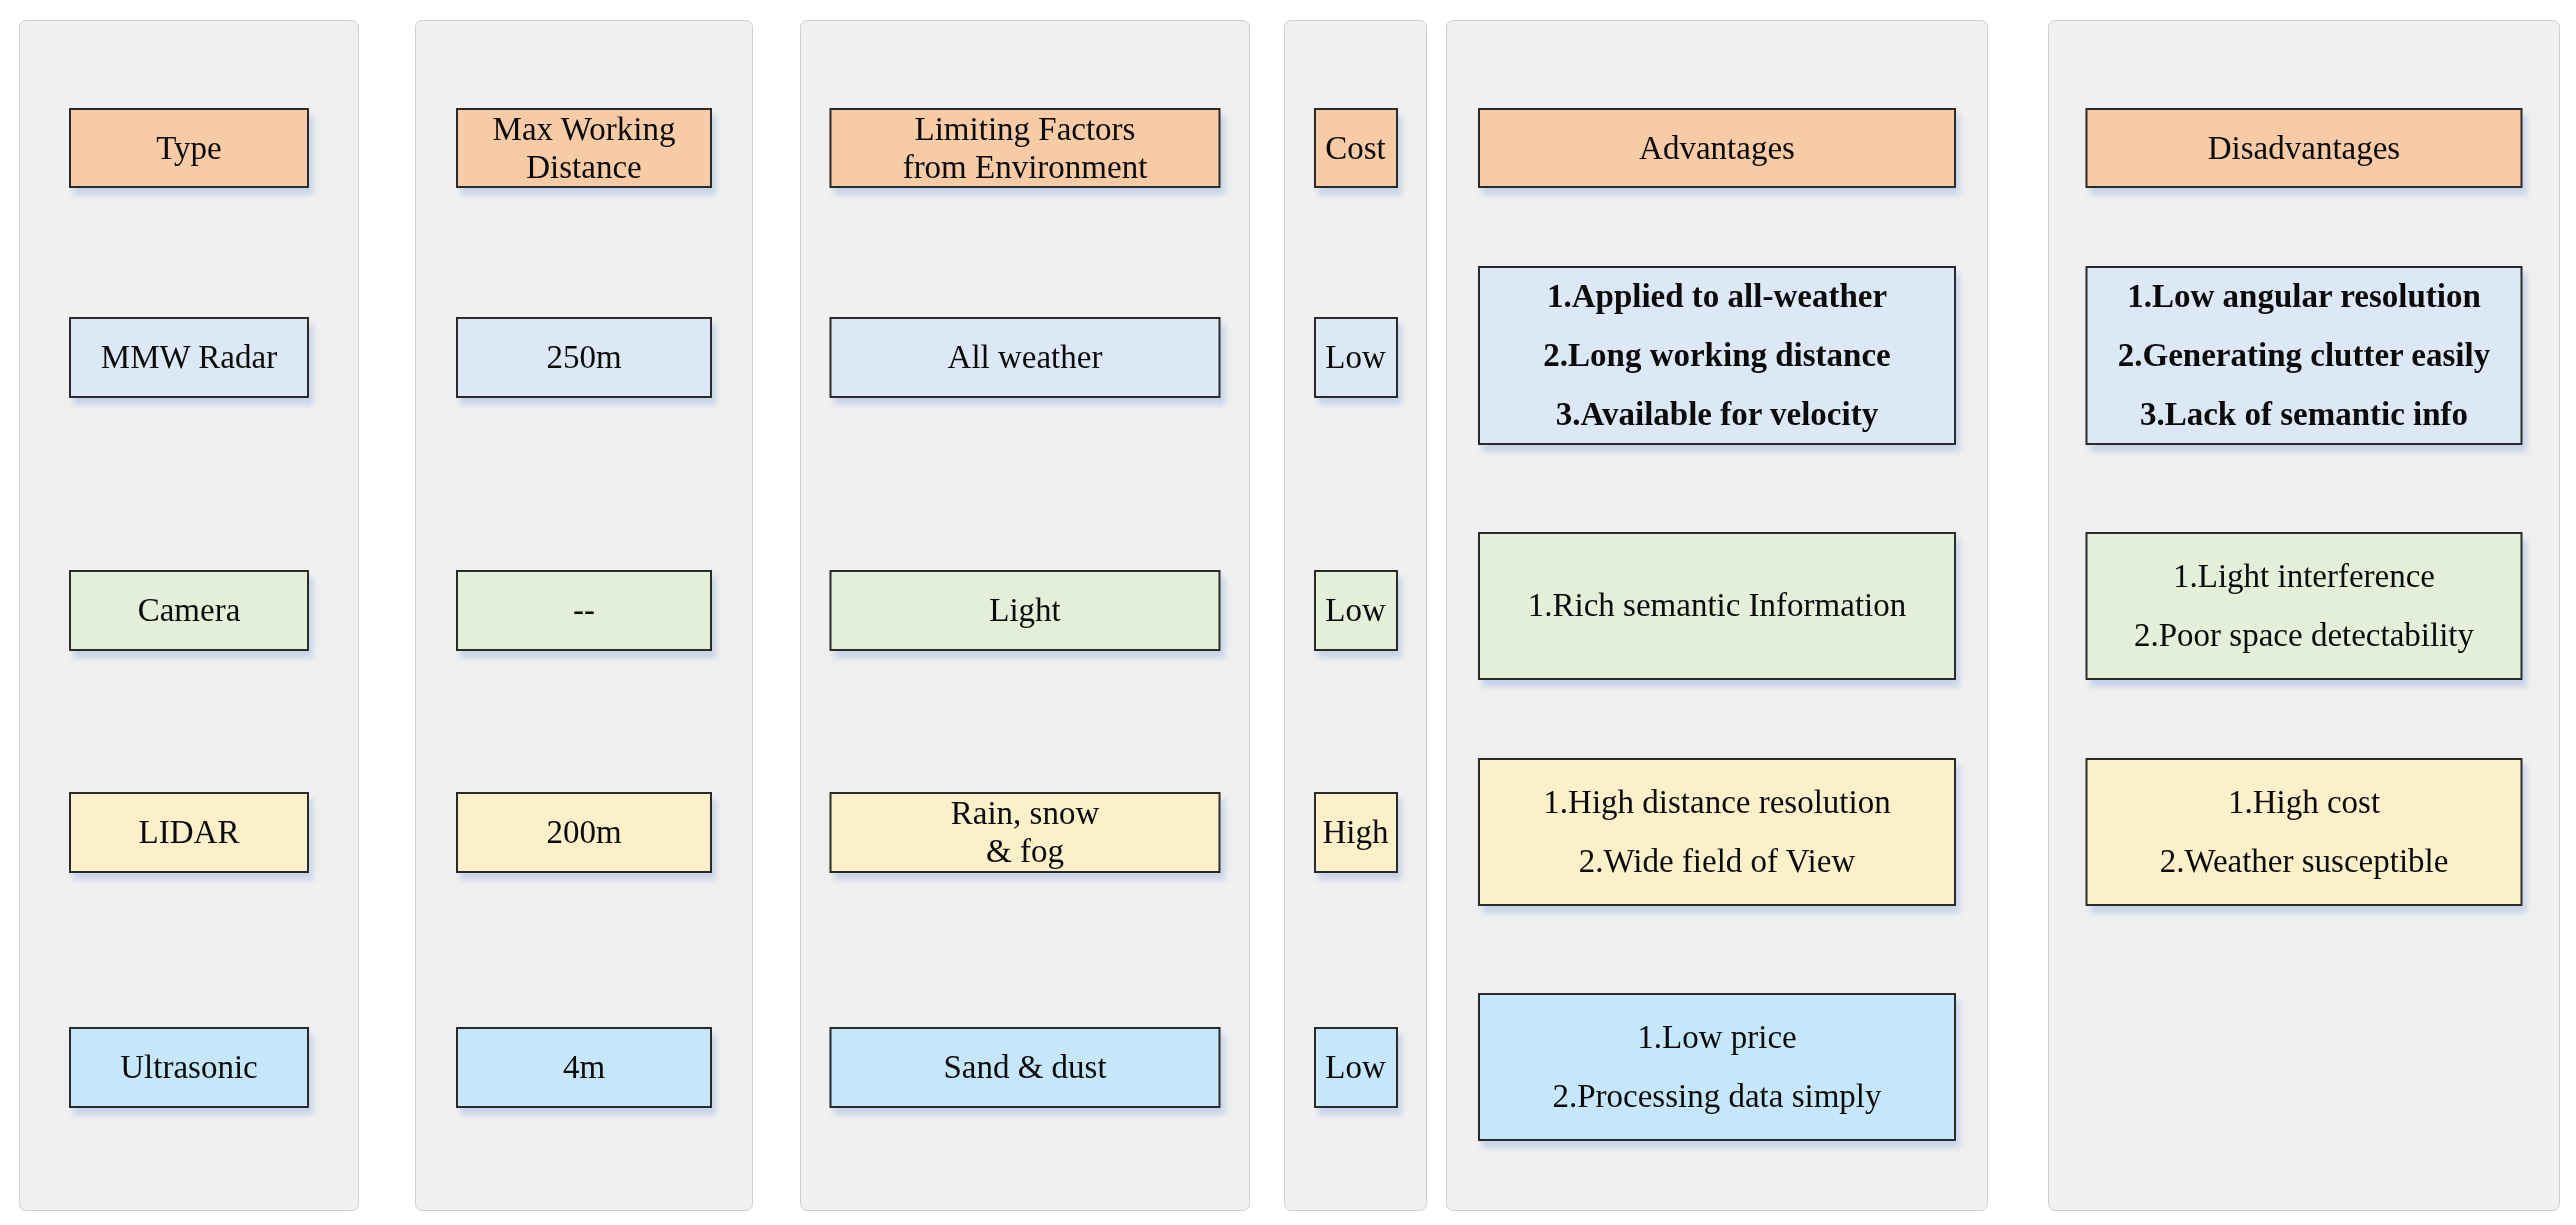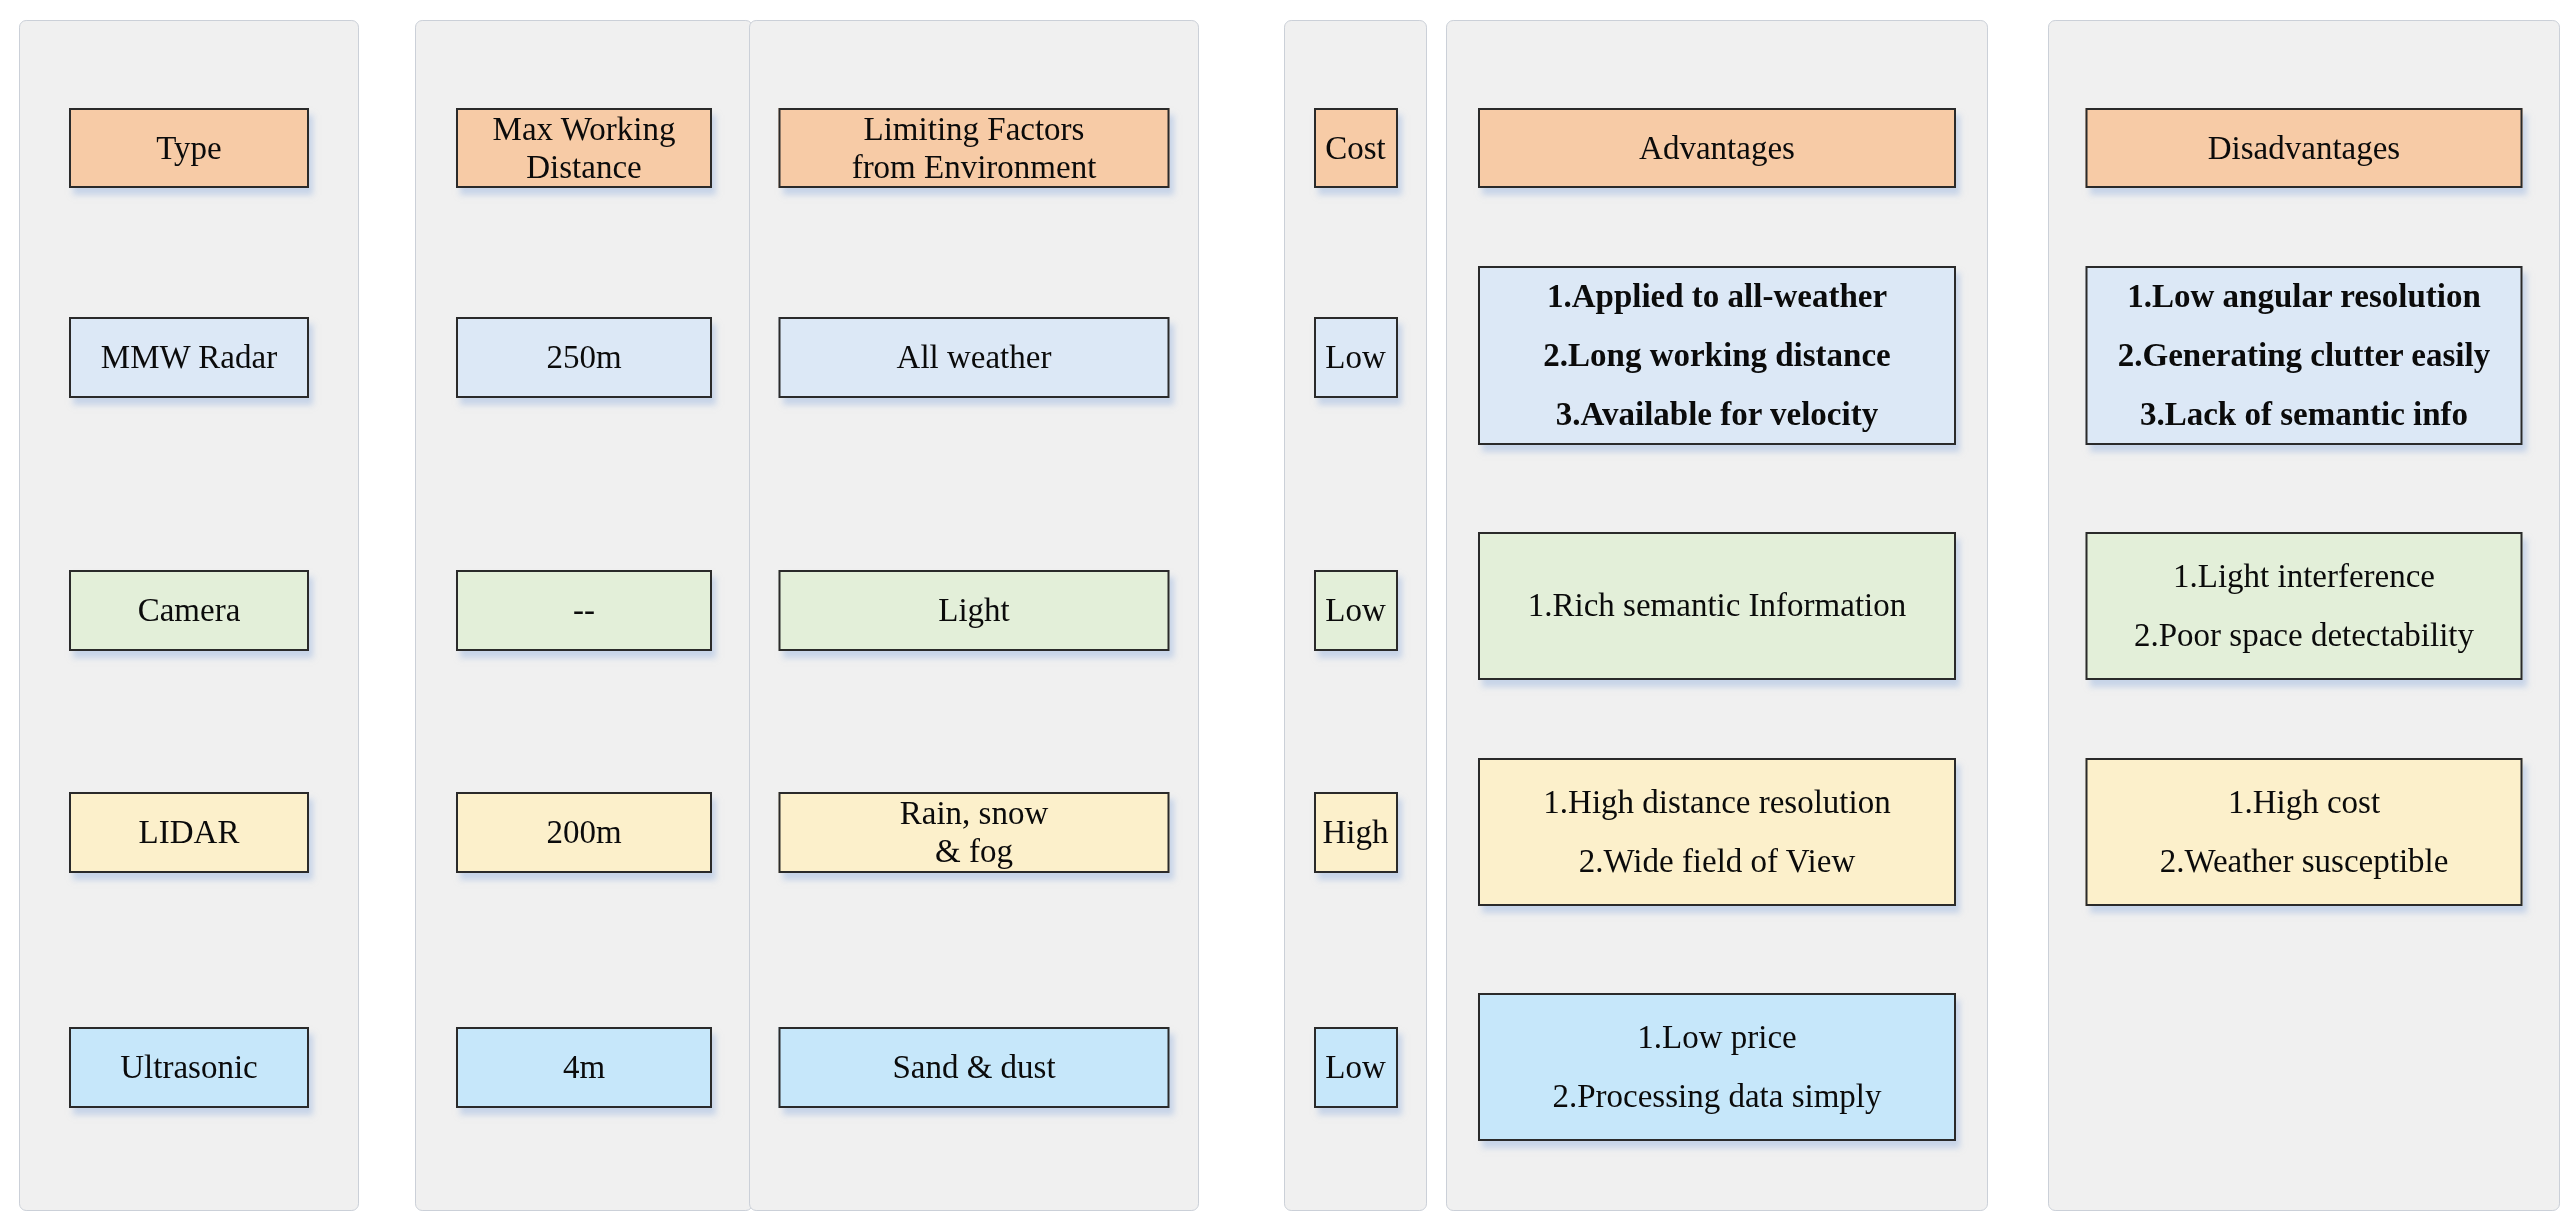--- a/index.html
+++ b/index.html
@@ -20,21 +20,21 @@
     position: absolute;
     top: 19.5px;
     height: 1191px;
     background: var(--panel-bg, #f0f0f0);
     border: 1.4px solid var(--panel-border, #cbd0d8);
     border-radius: 7.2px;
     box-sizing: border-box;
   }
   .p0 { left: 19px;   width: 340px; }
   .p1 { left: 415px;  width: 338px; }
-  .p2 { left: 749px; width: 450px; padding-left: 7px; }
+  .p2 { left: 800px; width: 450px; padding-left: 7px; }
   .p3 { left: 1284px; width: 143px; }
   .p4 { left: 1446px; width: 542px; }
   .p5 { left: 2048px; width: 512px; padding-left: 48px; }
 
   .box {
     position: absolute;
     left: 50%;
     transform: translateX(-50%);
     display: flex;
     flex-direction: column;

